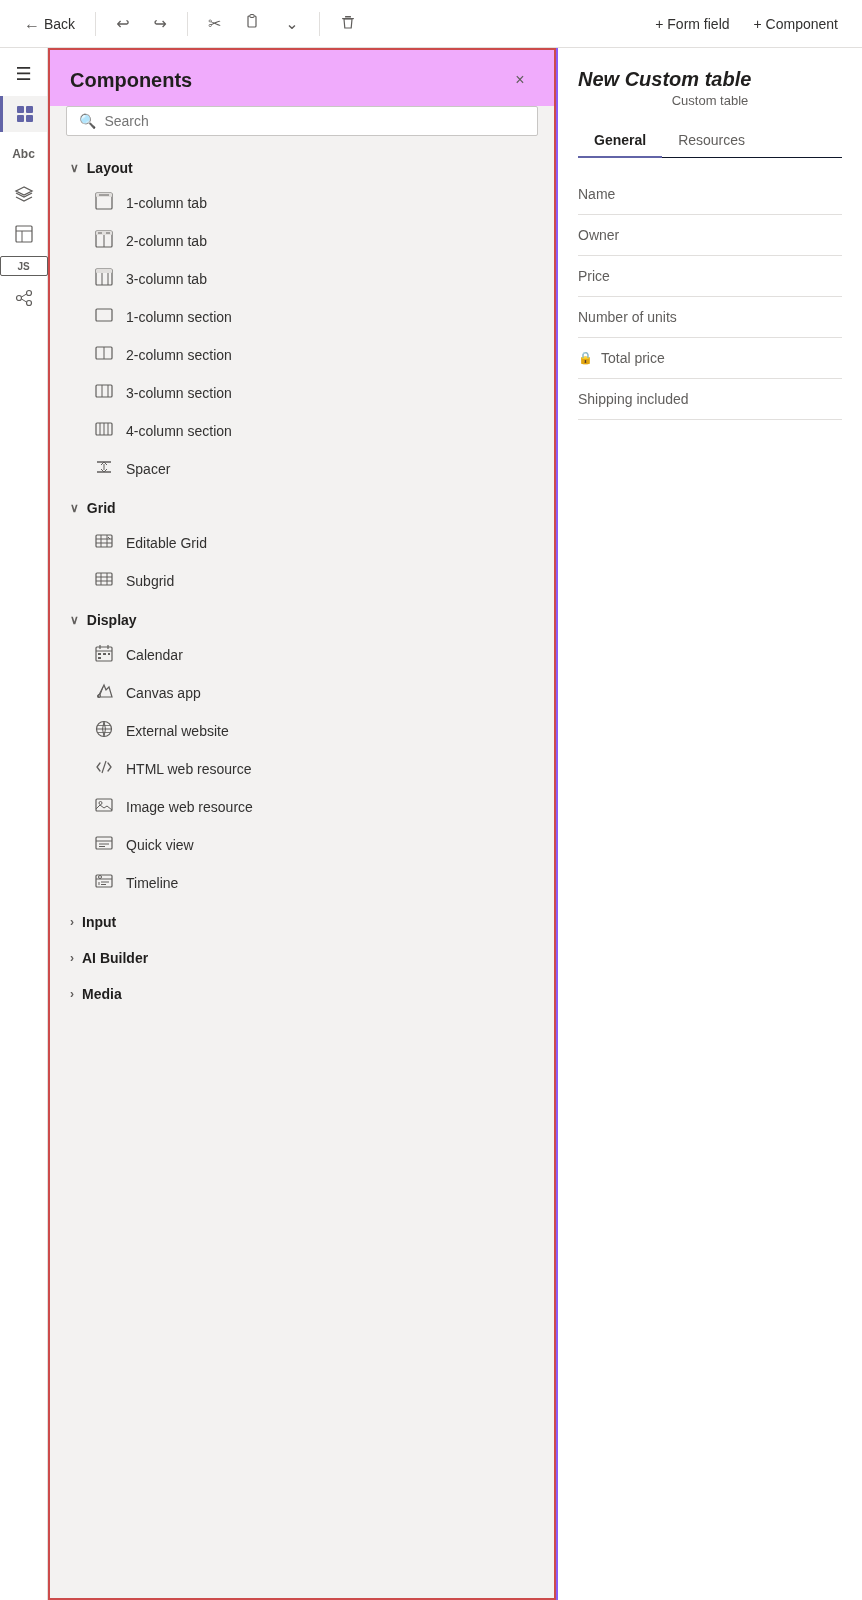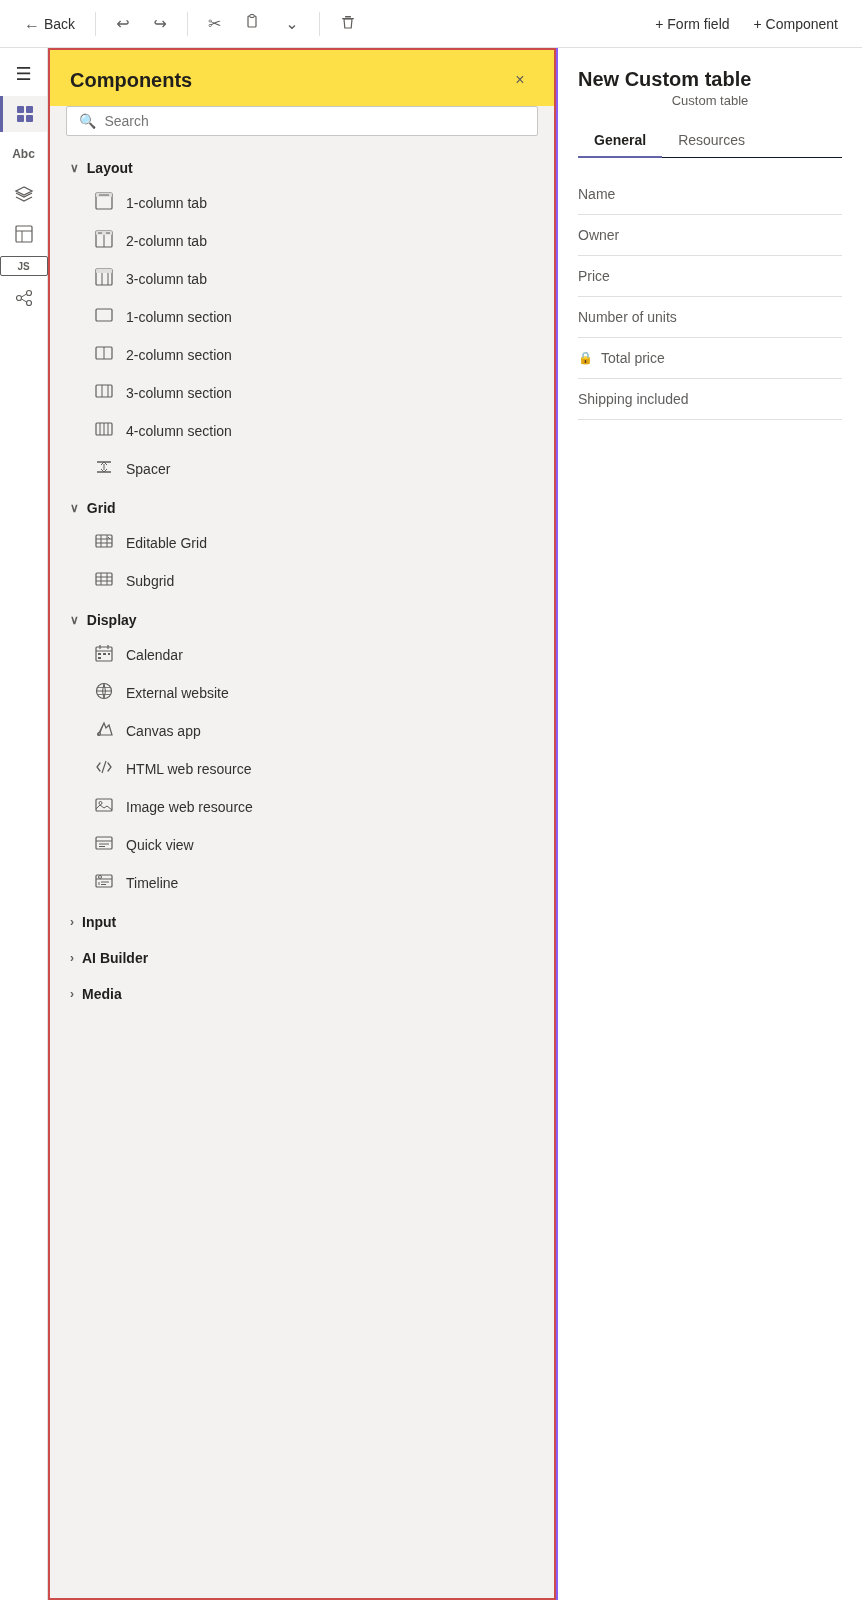--- a/index.html
+++ b/index.html
@@ -86,21 +86,21 @@
       border: 2px solid #cc4b4b;
       display: flex;
       flex-direction: column;
       overflow-y: auto;
     }
     .panel-header {
       display: flex;
       align-items: center;
       justify-content: space-between;
       padding: 16px 20px 12px;
-      background: #fde047;
+      background: #f0abfc;
     }
     .panel-title {
       font-size: 20px;
       font-weight: 600;
       color: #201f1e;
     }
     .panel-close {
       width: 28px;
       height: 28px;
       display: flex;
@@ -189,20 +189,21 @@
       background: #fff;
       border-left: 2px solid #8b5cf6;
       padding: 20px;
       overflow-y: auto;
     }
     .right-panel-title {
       font-size: 20px;
       font-weight: 600;
       color: #201f1e;
       margin-bottom: 2px;
+      font-style: italic;
     }
     .right-panel-subtitle {
       font-size: 13px;
       color: #605e5c;
       margin-bottom: 16px;
       text-align: center;
     }
 
     
     .tabs {
@@ -488,45 +489,45 @@
               <rect x="13" y="9" width="2" height="2" rx="0.3" fill="#605e5c"></rect>
               <rect x="3" y="13" width="3" height="2" rx="0.3" fill="#605e5c"></rect>
             </svg>
           </span>
           <span>Calendar</span>
         </div>
 
         <div class="component-item">
           <span class="component-icon">
             <svg width="18" height="18" viewBox="0 0 18 18" fill="none">
+              <path d="M3 15 L9 3 L11 8 L14 5 L17 15 Z" stroke="#605e5c" stroke-width="1.2" fill="none"></path>
+              <circle cx="4" cy="14" r="1.5" stroke="#605e5c" stroke-width="1" fill="none"></circle>
+              <path d="M5 13 L8 5" stroke="#605e5c" stroke-width="1"></path>
+            </svg>
+          </span>
+          <span>Canvas app</span>
+        </div>
+
+        <div class="component-item">
+          <span class="component-icon">
+            <svg width="18" height="18" viewBox="0 0 18 18" fill="none">
               <circle cx="9" cy="9" r="7.5" stroke="#605e5c" stroke-width="1.2" fill="none"></circle>
               <path d="M9 1.5 Q12 9 9 16.5" stroke="#605e5c" stroke-width="1" fill="none"></path>
               <path d="M9 1.5 Q6 9 9 16.5" stroke="#605e5c" stroke-width="1" fill="none"></path>
               <line x1="1.5" y1="9" x2="16.5" y2="9" stroke="#605e5c" stroke-width="1"></line>
               <line x1="2.5" y1="5.5" x2="15.5" y2="5.5" stroke="#605e5c" stroke-width="0.8"></line>
               <line x1="2.5" y1="12.5" x2="15.5" y2="12.5" stroke="#605e5c" stroke-width="0.8"></line>
             </svg>
           </span>
           <span>External website</span>
         </div>
 
         <div class="component-item">
           <span class="component-icon">
             <svg width="18" height="18" viewBox="0 0 18 18" fill="none">
-              <path d="M3 15 L9 3 L11 8 L14 5 L17 15 Z" stroke="#605e5c" stroke-width="1.2" fill="none"></path>
-              <circle cx="4" cy="14" r="1.5" stroke="#605e5c" stroke-width="1" fill="none"></circle>
-              <path d="M5 13 L8 5" stroke="#605e5c" stroke-width="1"></path>
-            </svg>
-          </span>
-          <span>Canvas app</span>
-        </div>
-
-        <div class="component-item">
-          <span class="component-icon">
-            <svg width="18" height="18" viewBox="0 0 18 18" fill="none">
               <path d="M5 5 L2 9 L5 13" stroke="#605e5c" stroke-width="1.3" fill="none" stroke-linecap="round"></path>
               <path d="M13 5 L16 9 L13 13" stroke="#605e5c" stroke-width="1.3" fill="none" stroke-linecap="round"></path>
               <line x1="11" y1="3" x2="7" y2="15" stroke="#605e5c" stroke-width="1.2"></line>
             </svg>
           </span>
           <span>HTML web resource</span>
         </div>
 
         <div class="component-item">
           <span class="component-icon">

